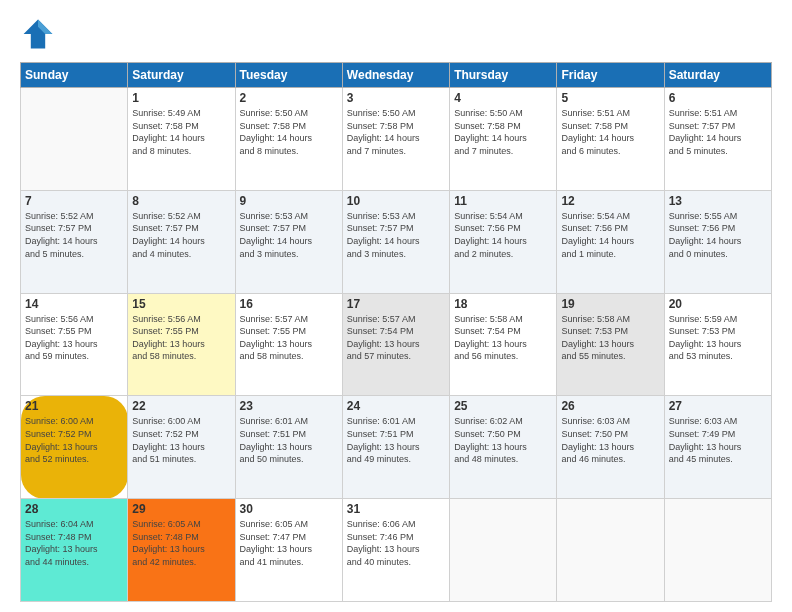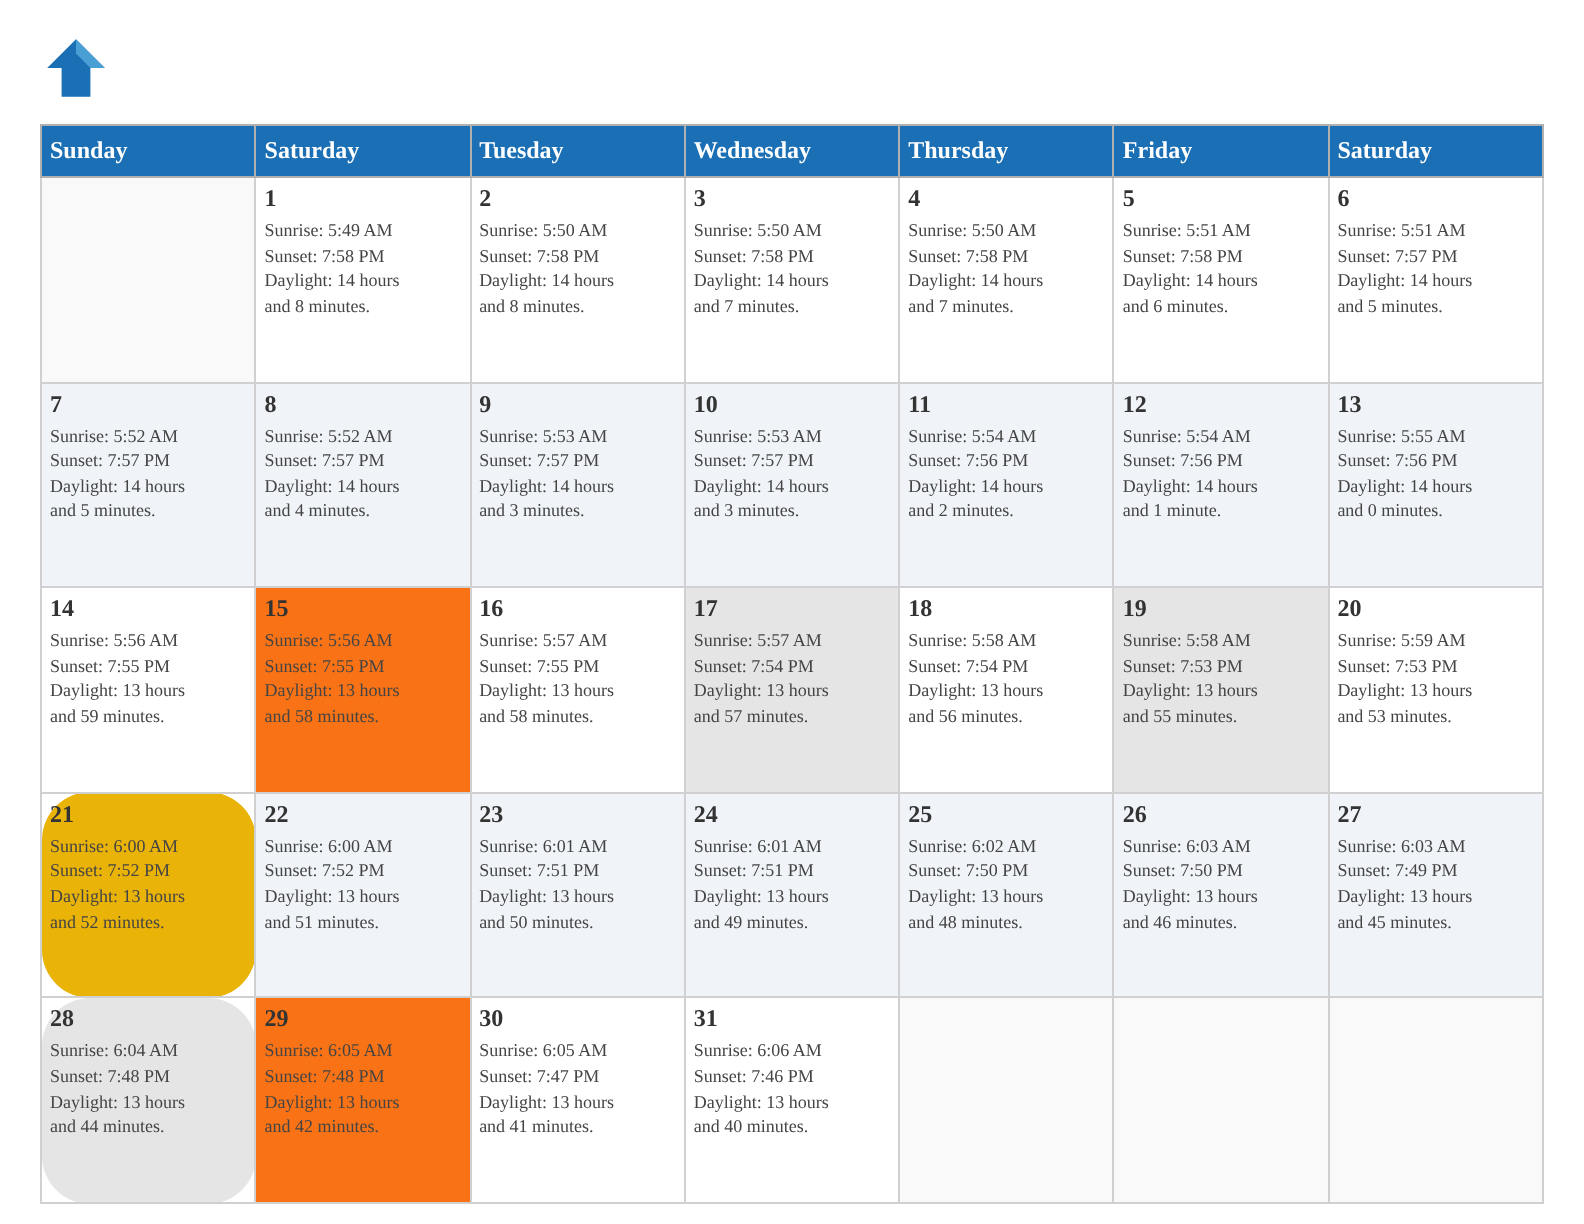--- a/index.html
+++ b/index.html
@@ -9,21 +9,20 @@
       width: 792px;
       height: 612px;
       overflow: hidden;
     }
     .page {
       width: 792px;
       height: 612px;
       padding: 16px 20px 10px 20px;
       display: flex;
       flex-direction: column;
-      font-family: Liberation Serif, serif;
     }
     .header {
       display: flex;
       justify-content: space-between;
       align-items: flex-start;
       margin-bottom: 10px;
     }
     .logo {
       display: flex;
       align-items: center;
@@ -233,21 +232,21 @@
           </td>
         </tr>
         <tr style="background: rgb(255, 255, 255);">
           <td style="background: rgb(255, 255, 255);">
             <span class="day-number">14</span>
             <div class="day-info" style="white-space: pre-line;">Sunrise: 5:56 AM
 Sunset: 7:55 PM
 Daylight: 13 hours
 and 59 minutes.</div>
           </td>
-          <td style="background: #f97316;">
+          <td style="background: #fef9c3;">
             <span class="day-number">15</span>
             <div class="day-info" style="white-space: pre-line;">Sunrise: 5:56 AM
 Sunset: 7:55 PM
 Daylight: 13 hours
 and 58 minutes.</div>
           </td>
           <td style="background: rgb(255, 255, 255);">
             <span class="day-number">16</span>
             <div class="day-info" style="white-space: pre-line;">Sunrise: 5:57 AM
 Sunset: 7:55 PM
@@ -328,21 +327,21 @@
           </td>
           <td style="background: rgb(240, 244, 248);">
             <span class="day-number">27</span>
             <div class="day-info" style="white-space: pre-line;">Sunrise: 6:03 AM
 Sunset: 7:49 PM
 Daylight: 13 hours
 and 45 minutes.</div>
           </td>
         </tr>
         <tr style="background: rgb(255, 255, 255);">
-          <td style="background: #e5e5e5; border-radius: 24px;">
+          <td style="background: #5eead4;">
             <span class="day-number">28</span>
             <div class="day-info" style="white-space: pre-line;">Sunrise: 6:04 AM
 Sunset: 7:48 PM
 Daylight: 13 hours
 and 44 minutes.</div>
           </td>
           <td style="background: #f97316;">
             <span class="day-number">29</span>
             <div class="day-info" style="white-space: pre-line;">Sunrise: 6:05 AM
 Sunset: 7:48 PM

